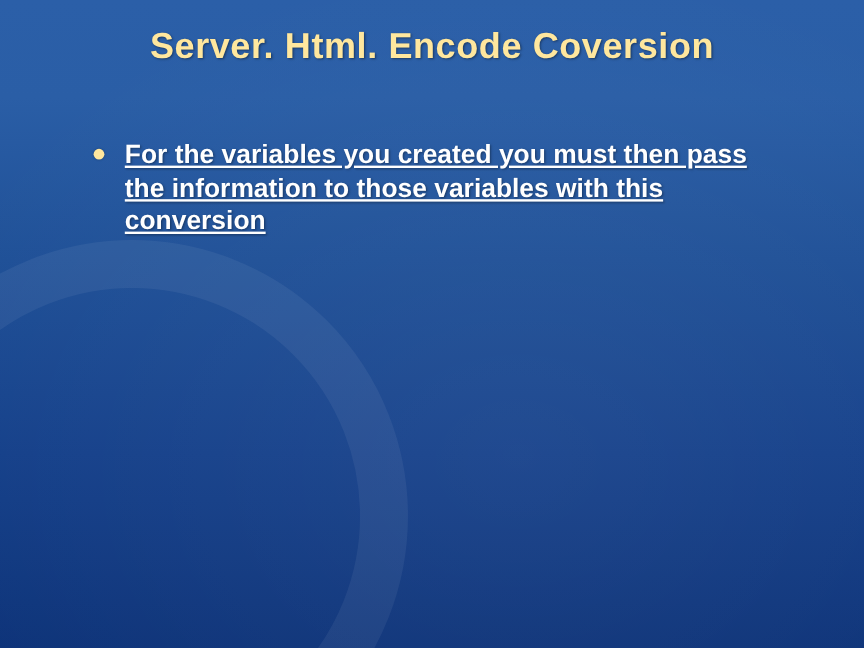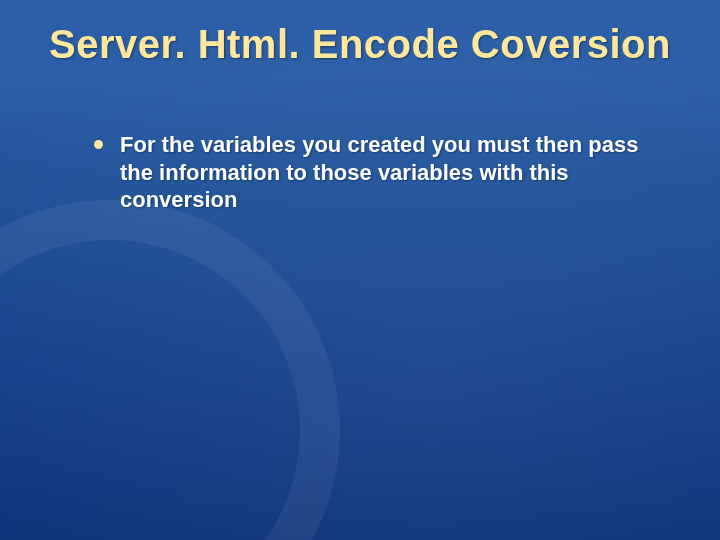--- a/index.html
+++ b/index.html
@@ -39,37 +39,38 @@
     border-radius: 50%;
     border-left-color: transparent;
     border-top-color: transparent;
   }
   .title {
     position: absolute;
     top: 22px;
     left: 0;
     right: 0;
     text-align: center;
-    font-size: 40px;
+    font-size: 30px;
     font-weight: 700;
     color: #ffe79e;
     text-shadow: 1px 1px 2px rgba(0,0,0,0.4);
     letter-spacing: 0.5px;
   }
   .body {
     position: absolute;
     top: 115px;
     left: 70px;
     right: 60px;
     color: #ffffff;
   }
   ul.bullets {
     list-style: none;
-    margin: 16px;
+    margin: 0;
     padding: 0;
+    text-decoration: underline;
   }
   ul.bullets > li {
     position: relative;
     padding-left: 34px;
     margin-bottom: 6px;
     font-size: 22px;
     font-weight: 700;
     line-height: 1.25;
     text-shadow: 1px 1px 2px rgba(0,0,0,0.35);
   }

